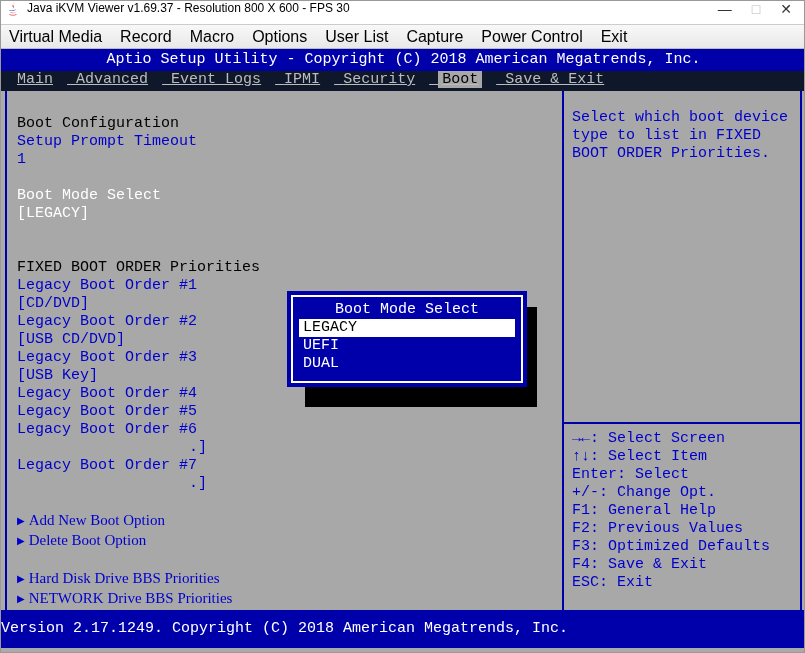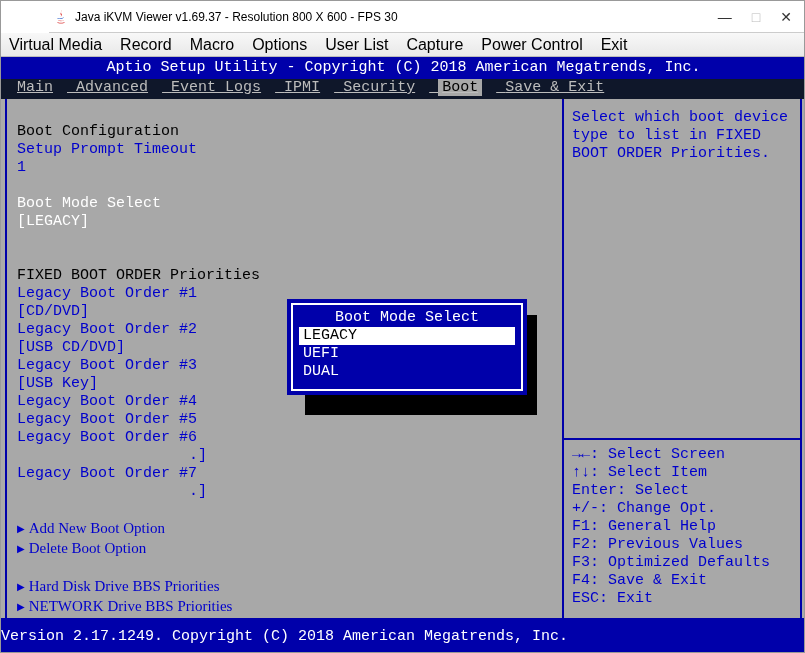--- a/index.html
+++ b/index.html
@@ -7,27 +7,25 @@
     width: 805px;
     height: 653px;
     font-family: Tahoma, Arial, sans-serif;
     font-size: 12px;
     background: #fff;
     overflow: hidden;
     border: 1px solid #999;
   }
   
   .titlebar {
-    height: 32px;
-    display: flex;
-    align-items: center;
+    height: 24px;
+    display: flex;
     padding: 0 4px;
     background: #fff;
     border-bottom: 1px solid #ccc;
-    margin-left: 48px;
   }
   .titlebar .icon { margin-right: 6px; }
   .titlebar .icon svg { width: 16px; height: 16px; display:block;}
   .titlebar .title { flex: 1; font-size: 12px; color: #000; }
   .win-controls { display: flex; gap: 20px; padding-right: 8px; }
   .win-controls span { font-family: Arial; font-size: 14px; color: #333; cursor:default;}
   
   .menubar {
     height: 24px;
     background: linear-gradient(#f8f8f8,#e8e8e8);
@@ -76,21 +74,21 @@
     background: #a8a8a8;
   }
   .bios-main {
     flex: 1;
     padding: 24px 8px 8px 10px;
     position: relative;
   }
   .bios-side {
     width: 238px;
     border-left: 2px solid #0000aa;
-    padding: 10px 8px;
+    padding: 18px 8px;
     display: flex;
     flex-direction: column;
   }
   .row { display: flex; flex-direction: column; }
   .row .label { width: 330px; }
   .row .value { }
   .black-text { color: #000; }
   .white-text { color: #fff; }
   .blue-text { color: #0000cc; }
 

